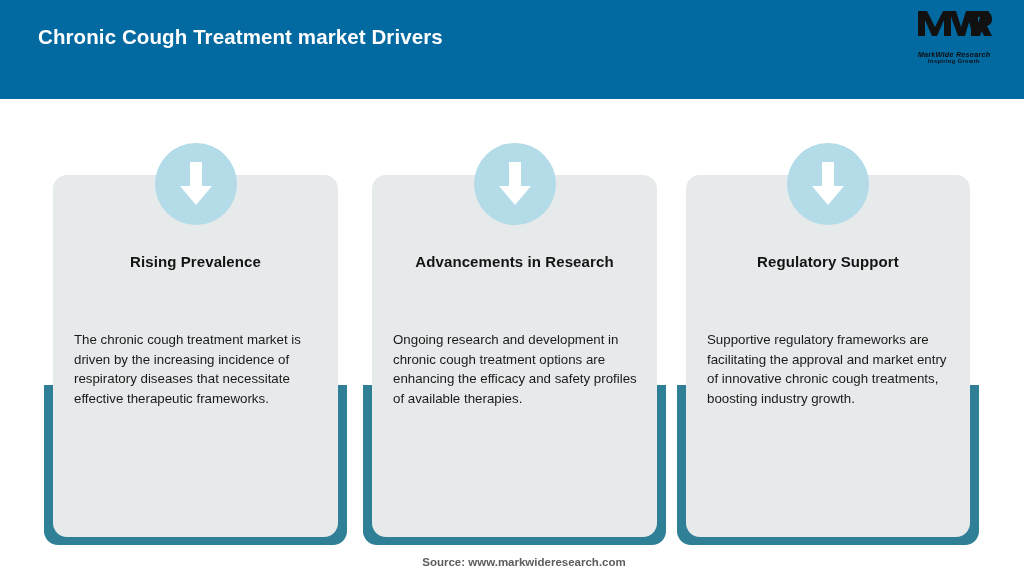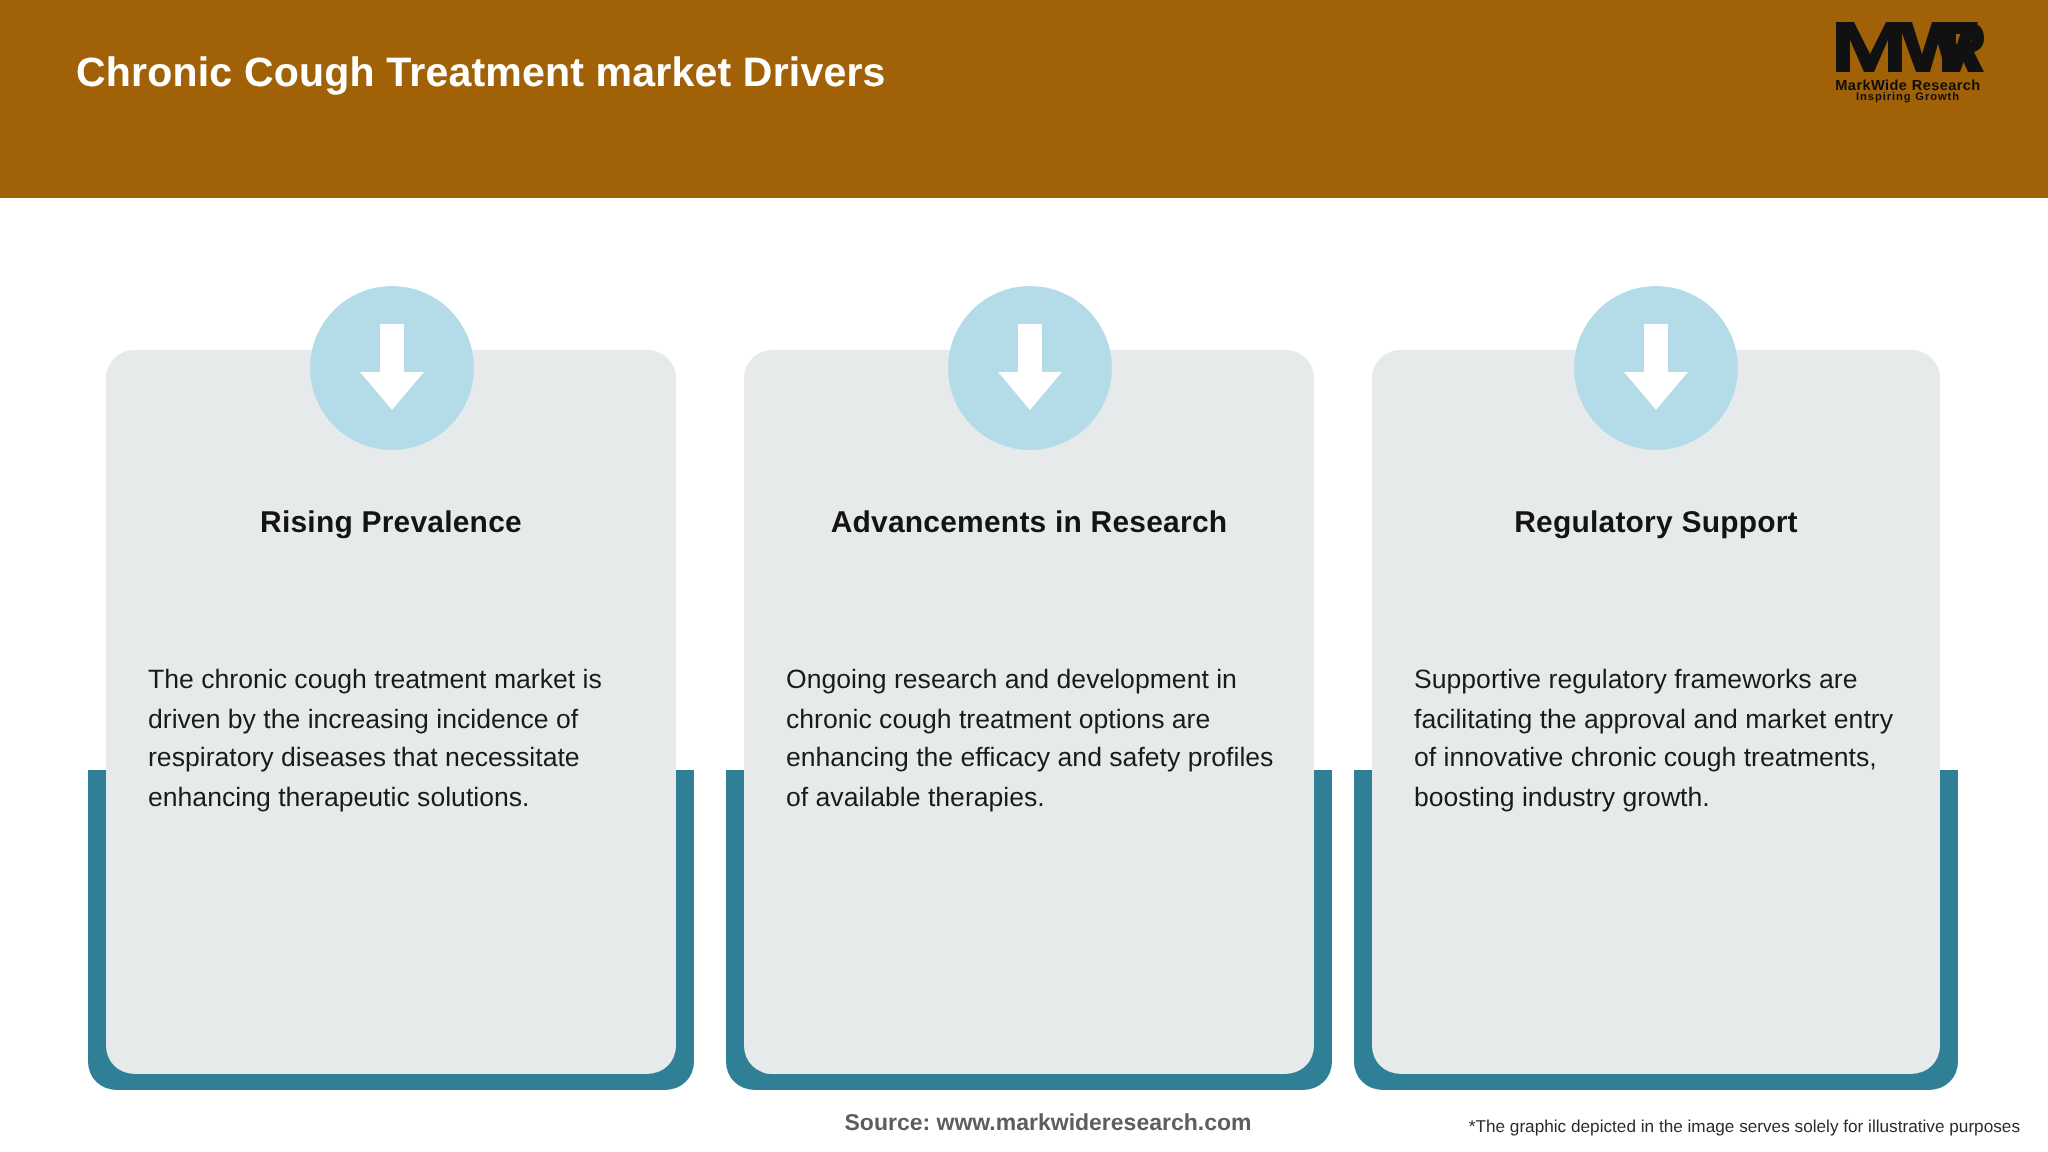--- a/index.html
+++ b/index.html
@@ -21,21 +21,21 @@
     background: #ffffff;
   }
 
   
   #header-bar {
     position: absolute;
     left: 0;
     top: 0;
     width: 1024px;
     height: 99px;
-    background: #a16207;
+    background: #0369a1;
   }
   #page-title {
     position: absolute;
     left: 38px;
     top: 25px;
     font-size: 20.5px;
     font-weight: bold;
     color: #ffffff;
     letter-spacing: 0.1px;
     white-space: nowrap;
@@ -48,25 +48,26 @@
     height: 50px;
     text-align: center;
     line-height: 1;
   }
   #brand-mark {
     display: block;
     margin: 0 auto;
   }
   #brand-name {
     display: block;
-    margin-top: 1px;
+    margin-top: 13px;
     font-size: 7.3px;
     font-weight: bold;
     color: #0d0d0d;
     letter-spacing: 0.2px;
+    font-style: italic;
   }
   #brand-tagline {
     display: block;
     margin-top: 1px;
     font-size: 5.6px;
     font-weight: bold;
     color: #0d0d0d;
     letter-spacing: 0.45px;
   }
 
@@ -187,21 +188,21 @@
 
   <div id="card-group-1" class="card-group">
     <div class="card-frame"></div>
     <div class="card-body">
       <div class="icon-badge">
         <svg viewBox="0 0 34 44" aria-hidden="true">
           <path d="M11 0 H23 V24 H33 L17 43 L1 24 H11 Z" fill="#ffffff"></path>
         </svg>
       </div>
       <div class="card-title">Rising Prevalence</div>
-      <div class="card-desc">The chronic cough treatment market is driven by the increasing incidence of respiratory diseases that necessitate enhancing therapeutic solutions.</div>
+      <div class="card-desc">The chronic cough treatment market is driven by the increasing incidence of respiratory diseases that necessitate effective therapeutic frameworks.</div>
     </div>
   </div>
 
   <div id="card-group-3" class="card-group">
     <div class="card-frame"></div>
     <div class="card-body">
       <div class="icon-badge">
         <svg viewBox="0 0 34 44" aria-hidden="true">
           <path d="M11 0 H23 V24 H33 L17 43 L1 24 H11 Z" fill="#ffffff"></path>
         </svg>
@@ -218,15 +219,14 @@
         <svg viewBox="0 0 34 44" aria-hidden="true">
           <path d="M11 0 H23 V24 H33 L17 43 L1 24 H11 Z" fill="#ffffff"></path>
         </svg>
       </div>
       <div class="card-title">Advancements in Research</div>
       <div class="card-desc">Ongoing research and development in chronic cough treatment options are enhancing the efficacy and safety profiles of available therapies.</div>
     </div>
   </div>
 
   <div id="source-note">Source: www.markwideresearch.com</div>
-  <div id="disclaimer-note">*The graphic depicted in the image serves solely for illustrative purposes</div>
 
 </div>
 
 </body></html>

